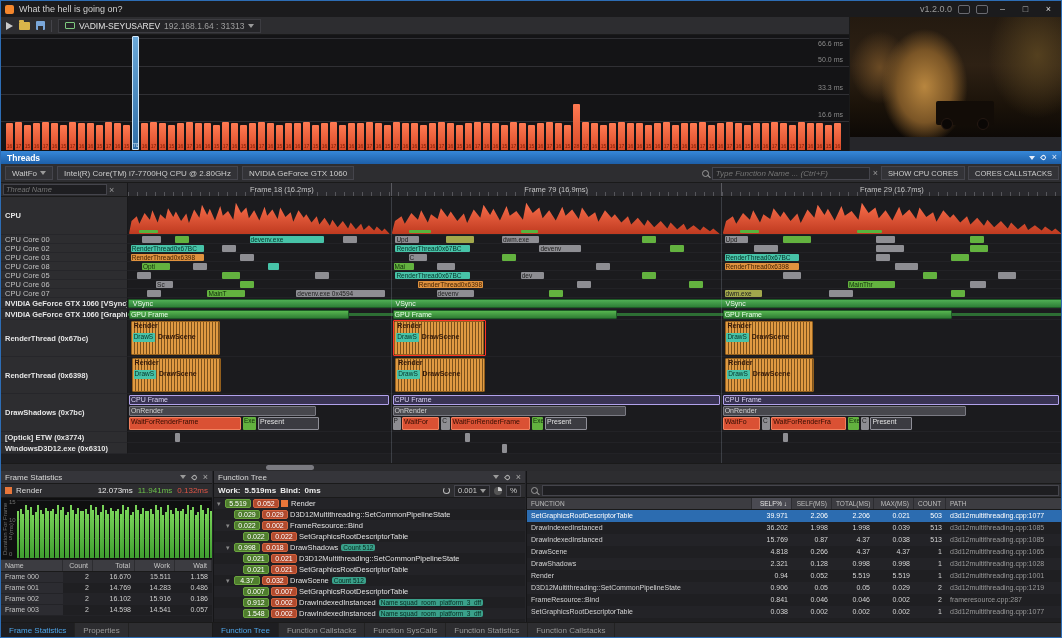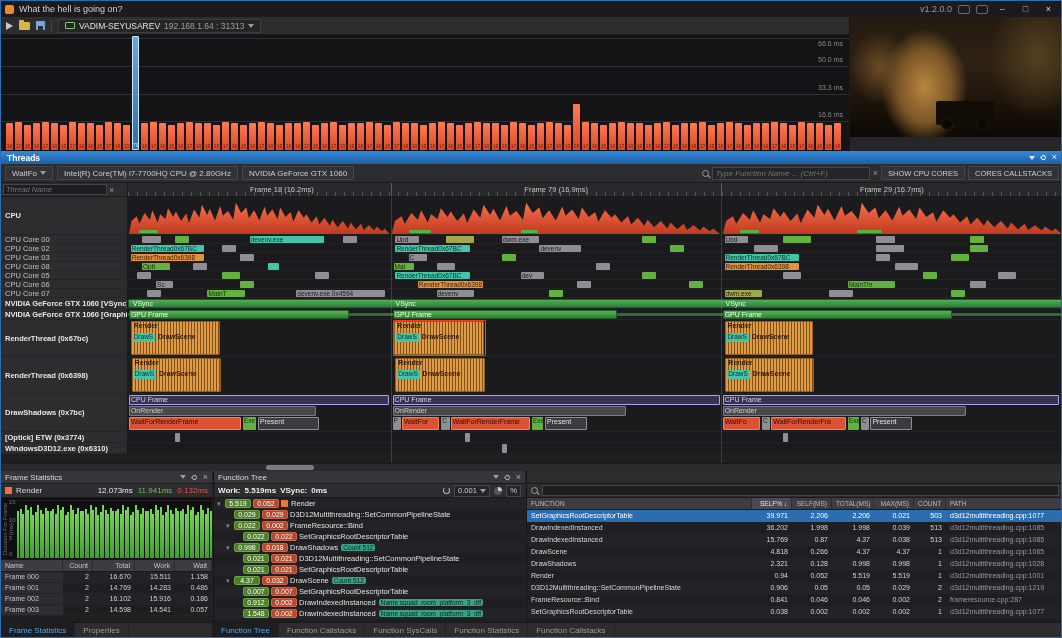--- a/index.html
+++ b/index.html
@@ -924,21 +924,21 @@
         <span>Function Tree</span>
         <span class="hicons" style="color:#aaa">
           <span class="caret"></span>
           <span class="icon-pin gray"></span>
           <span class="xglyph">×</span>
         </span>
       </div>
       <div class="treesum">
         <span>Work:</span>
         <span>5.519ms</span>
-        <span>VSync:</span>
+        <span>Bind:</span>
         <span>0ms</span>
         <span class="treetools">
           <span class="icon-refresh"></span>
           <span class="threshold">
             <span>0.001</span>
             <span class="caret"></span>
           </span>
           <span class="icon-pie"></span>
           <span class="pctbtn">%</span>
         </span>

